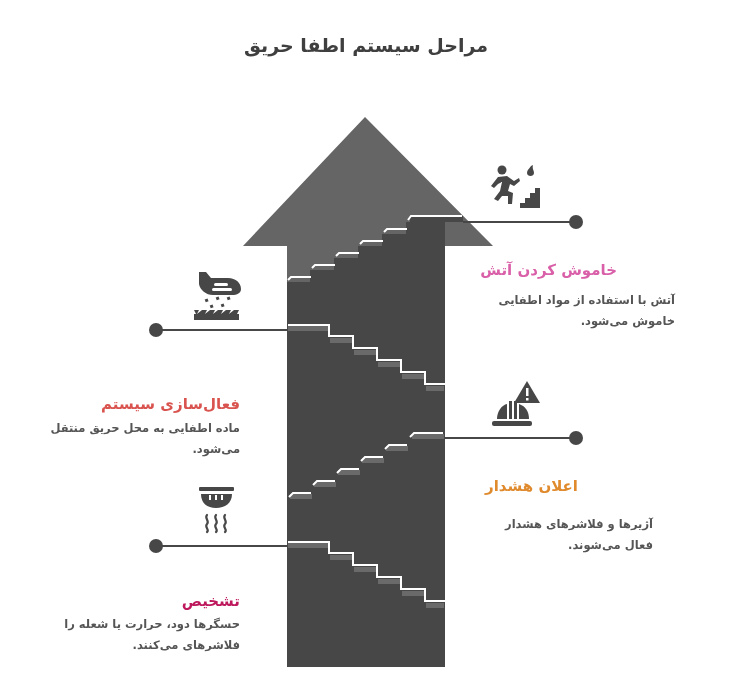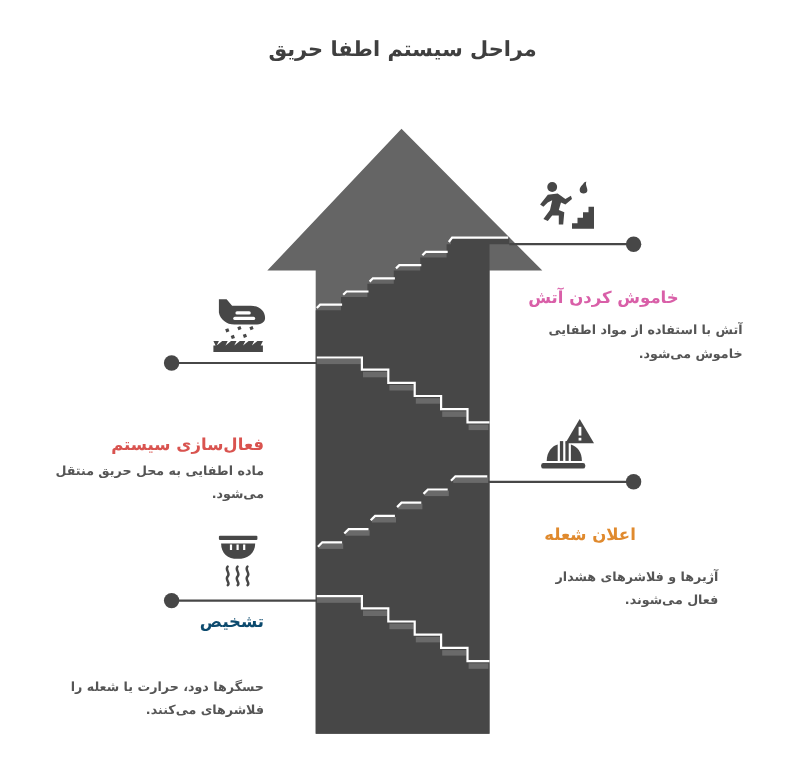--- a/index.html
+++ b/index.html
@@ -172,20 +172,20 @@
   <div class="step-heading" style="left:493px; top:261px; width:124px; text-align:right; color:#d95fa8;">خاموش کردن آتش</div>
   <div class="step-desc right-side" style="left:473px; top:290px; width:202px;">آتش با استفاده از مواد اطفایی خاموش می‌شود.</div>
 </div>
 
 <div>
   <div class="step-heading" style="left:100px; top:368px; width:140px; text-align:right; color:#d9534f;margin-top:27px;">فعال‌سازی سیستم</div>
   <div class="step-desc right-side" style="left:40px; top:398px; width:200px;margin-top:20px;">ماده اطفایی به محل حریق منتقل می‌شود.</div>
 </div>
 
 <div>
-  <div class="step-heading" style="left:493px; top:477px; width:85px; text-align:right; color:#e08a2e;">اعلان شعله</div>
+  <div class="step-heading" style="left:493px; top:477px; width:85px; text-align:right; color:#e08a2e;">اعلان هشدار</div>
   <div class="step-desc right-side" style="left:473px; top:514px; width:180px;">آژیرها و فلاشرهای هشدار فعال می‌شوند.</div>
 </div>
 
 <div>
-  <div class="step-heading" style="left:140px; top:556px; width:100px; text-align:right; color:#0c4a6e;">تشخیص</div>
+  <div class="step-heading" style="left:140px; top:592px; width:100px; text-align:right; color:#be185d;">تشخیص</div>
   <div class="step-desc right-side" style="left:40px; top:614px; width:200px;">حسگرها دود، حرارت یا شعله را فلاشرهای می‌کنند.</div>
 </div>
 
 </body></html>

